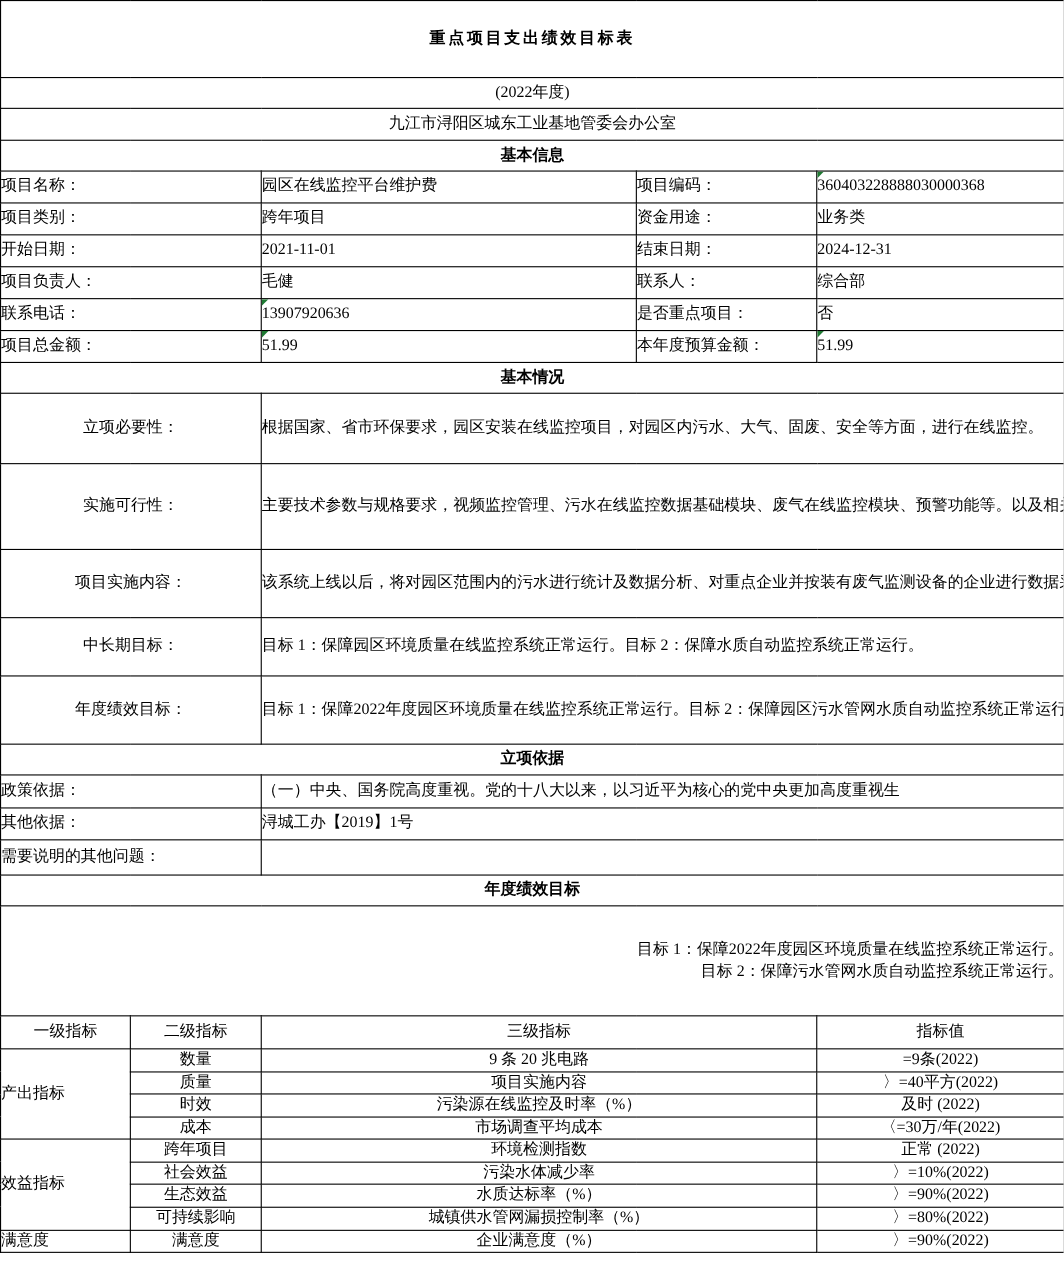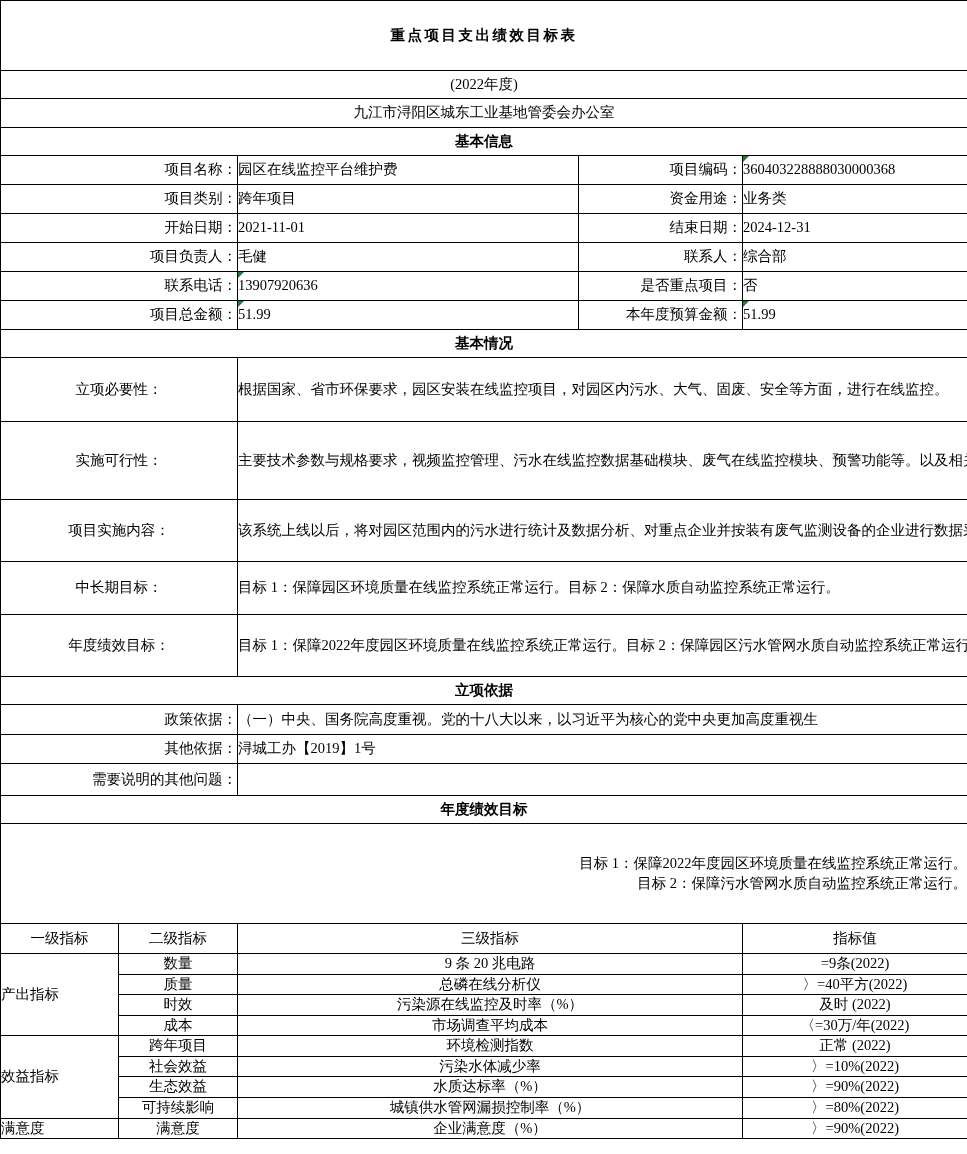--- a/index.html
+++ b/index.html
@@ -56,21 +56,21 @@
   }
   
   .section-cell {
     height: 28px;
     text-align: center;
     font-weight: bold;
     font-size: 15px;
   }
   
   .lbl {
-    text-align: right;
+    text-align: left;
     height: 29px;
     font-size: 15px;
     margin-left: 28px;
   }
   .val {
     text-align: left;
     height: 29px;
     font-size: 14.5px;
   }
   .lbl-tall {
@@ -274,21 +274,21 @@
       </tr>
 
       <tr>
         <td class="ind-group" rowspan="4">产出指标</td>
         <td class="ind-cell">数量</td>
         <td class="ind-cell" colspan="2">9 条 20 兆电路</td>
         <td class="ind-cell">=9条(2022)</td>
       </tr>
       <tr>
         <td class="ind-cell">质量</td>
-        <td class="ind-cell" colspan="2">总磷在线分析仪</td>
+        <td class="ind-cell" colspan="2">项目实施内容</td>
         <td class="ind-cell">〉=40平方(2022)</td>
       </tr>
       <tr>
         <td class="ind-cell">时效</td>
         <td class="ind-cell" colspan="2">污染源在线监控及时率（%）</td>
         <td class="ind-cell">及时 (2022)</td>
       </tr>
       <tr>
         <td class="ind-cell">成本</td>
         <td class="ind-cell" colspan="2">市场调查平均成本</td>

